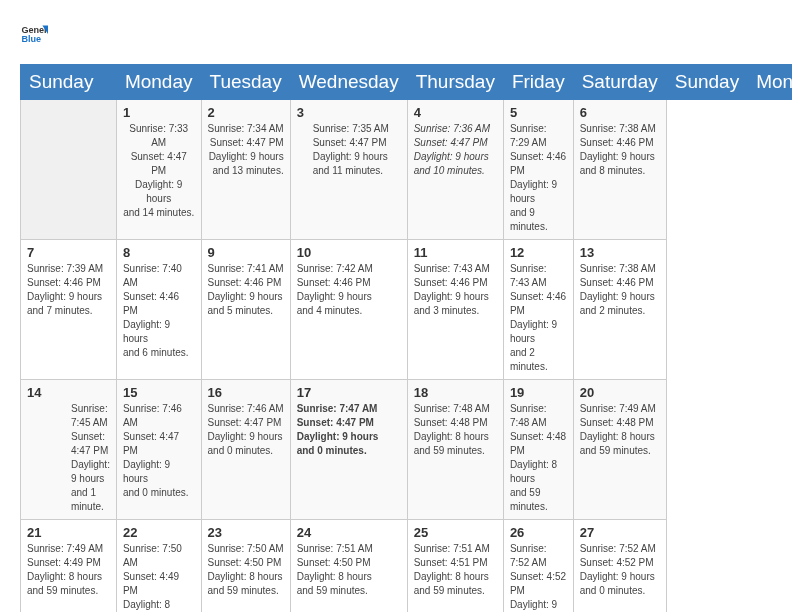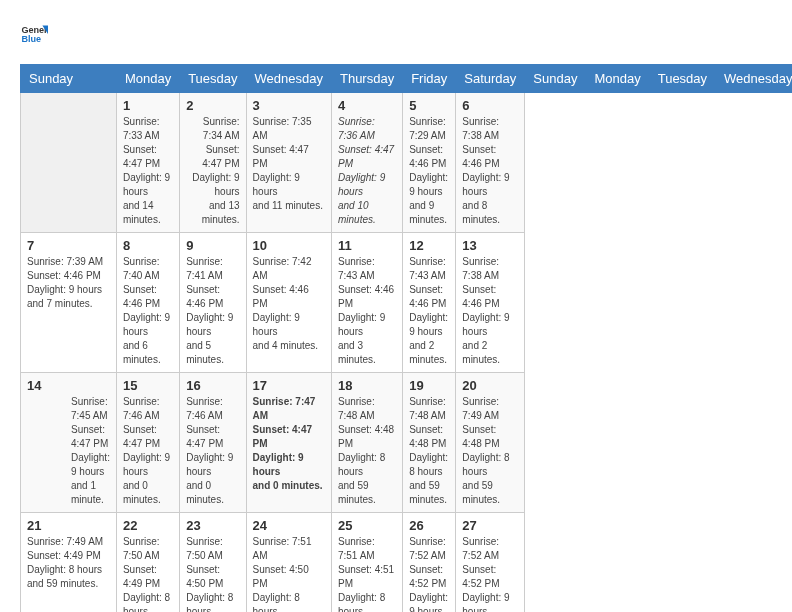--- a/index.html
+++ b/index.html
@@ -42,21 +42,21 @@
       border-collapse: collapse;
       font-size: 11px;
     }
     thead tr {
       background-color: #3d7ebf;
       color: #fff;
     }
     thead th {
       padding: 6px 8px;
       text-align: left;
-      font-size: 13px;
+      font-size: 19px;
       font-weight: normal;
       border: 1px solid #3d7ebf;
     }
     tbody tr {
       vertical-align: top;
     }
     tbody td {
       border: 1px solid #ccc;
       padding: 5px 6px;
       height: 80px;
@@ -116,35 +116,35 @@
         <th>Tuesday</th>
         <th>Wednesday</th>
         <th>Thursday</th>
       </tr>
   </thead>
   <tbody id="calendar-body">
   <tr>
         <td class="empty-cell"></td>
         <td>
           <span class="day-number">1</span>
-          <div class="day-info" style="white-space: pre-line;">Sunrise: 7:33 AM
+          <div class="day-info" style="white-space: pre-line; text-align: center;">Sunrise: 7:33 AM
 Sunset: 4:47 PM
 Daylight: 9 hours
 and 14 minutes.</div>
         </td>
         <td>
           <span class="day-number">2</span>
           <div class="day-info" style="white-space: pre-line; text-align: right;">Sunrise: 7:34 AM
 Sunset: 4:47 PM
 Daylight: 9 hours
 and 13 minutes.</div>
         </td>
         <td>
           <span class="day-number">3</span>
-          <div class="day-info" style="white-space: pre-line;">Sunrise: 7:35 AM
+          <div class="day-info" style="white-space: pre-line; margin-left: 16px;">Sunrise: 7:35 AM
 Sunset: 4:47 PM
 Daylight: 9 hours
 and 11 minutes.</div>
         </td>
         <td>
           <span class="day-number">4</span>
           <div class="day-info" style="white-space: pre-line; font-style: italic;">Sunrise: 7:36 AM
 Sunset: 4:47 PM
 Daylight: 9 hours
 and 10 minutes.</div>

